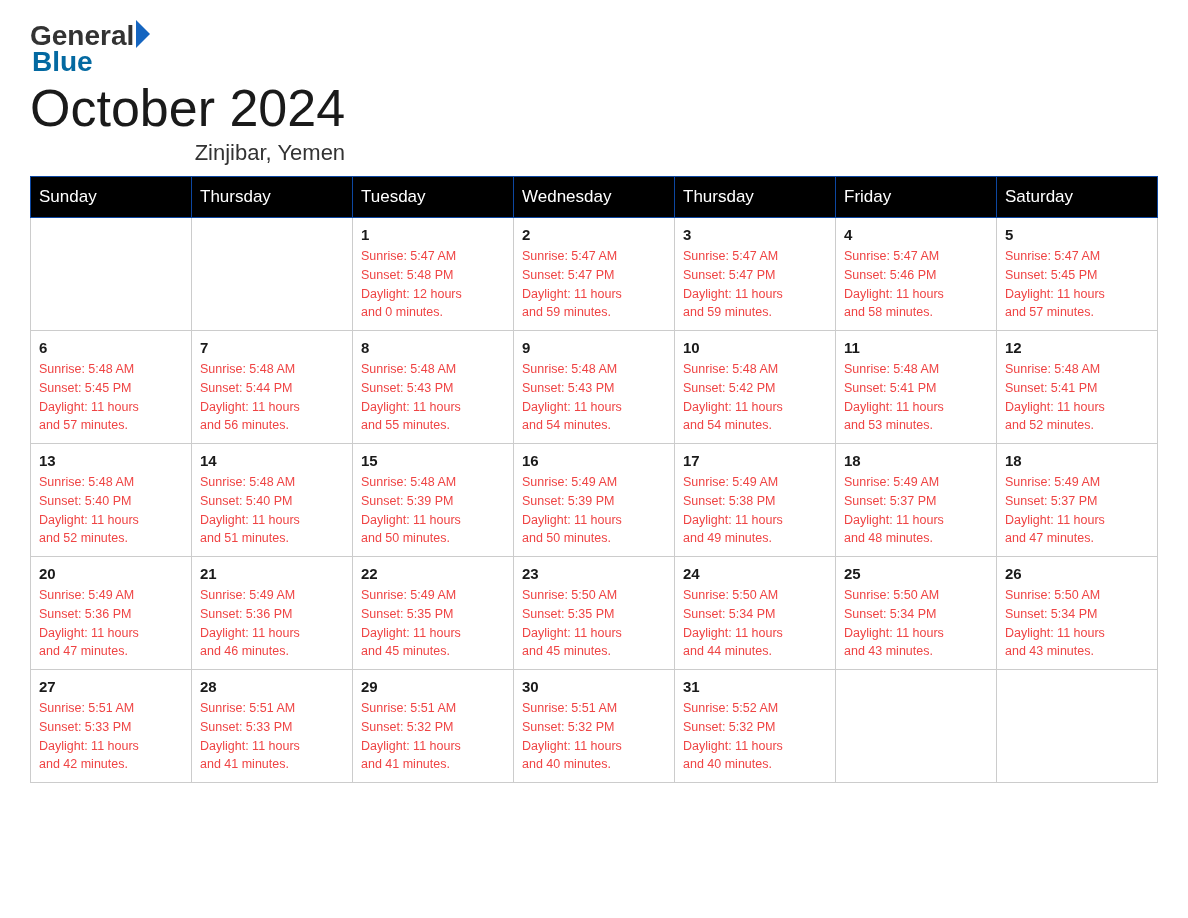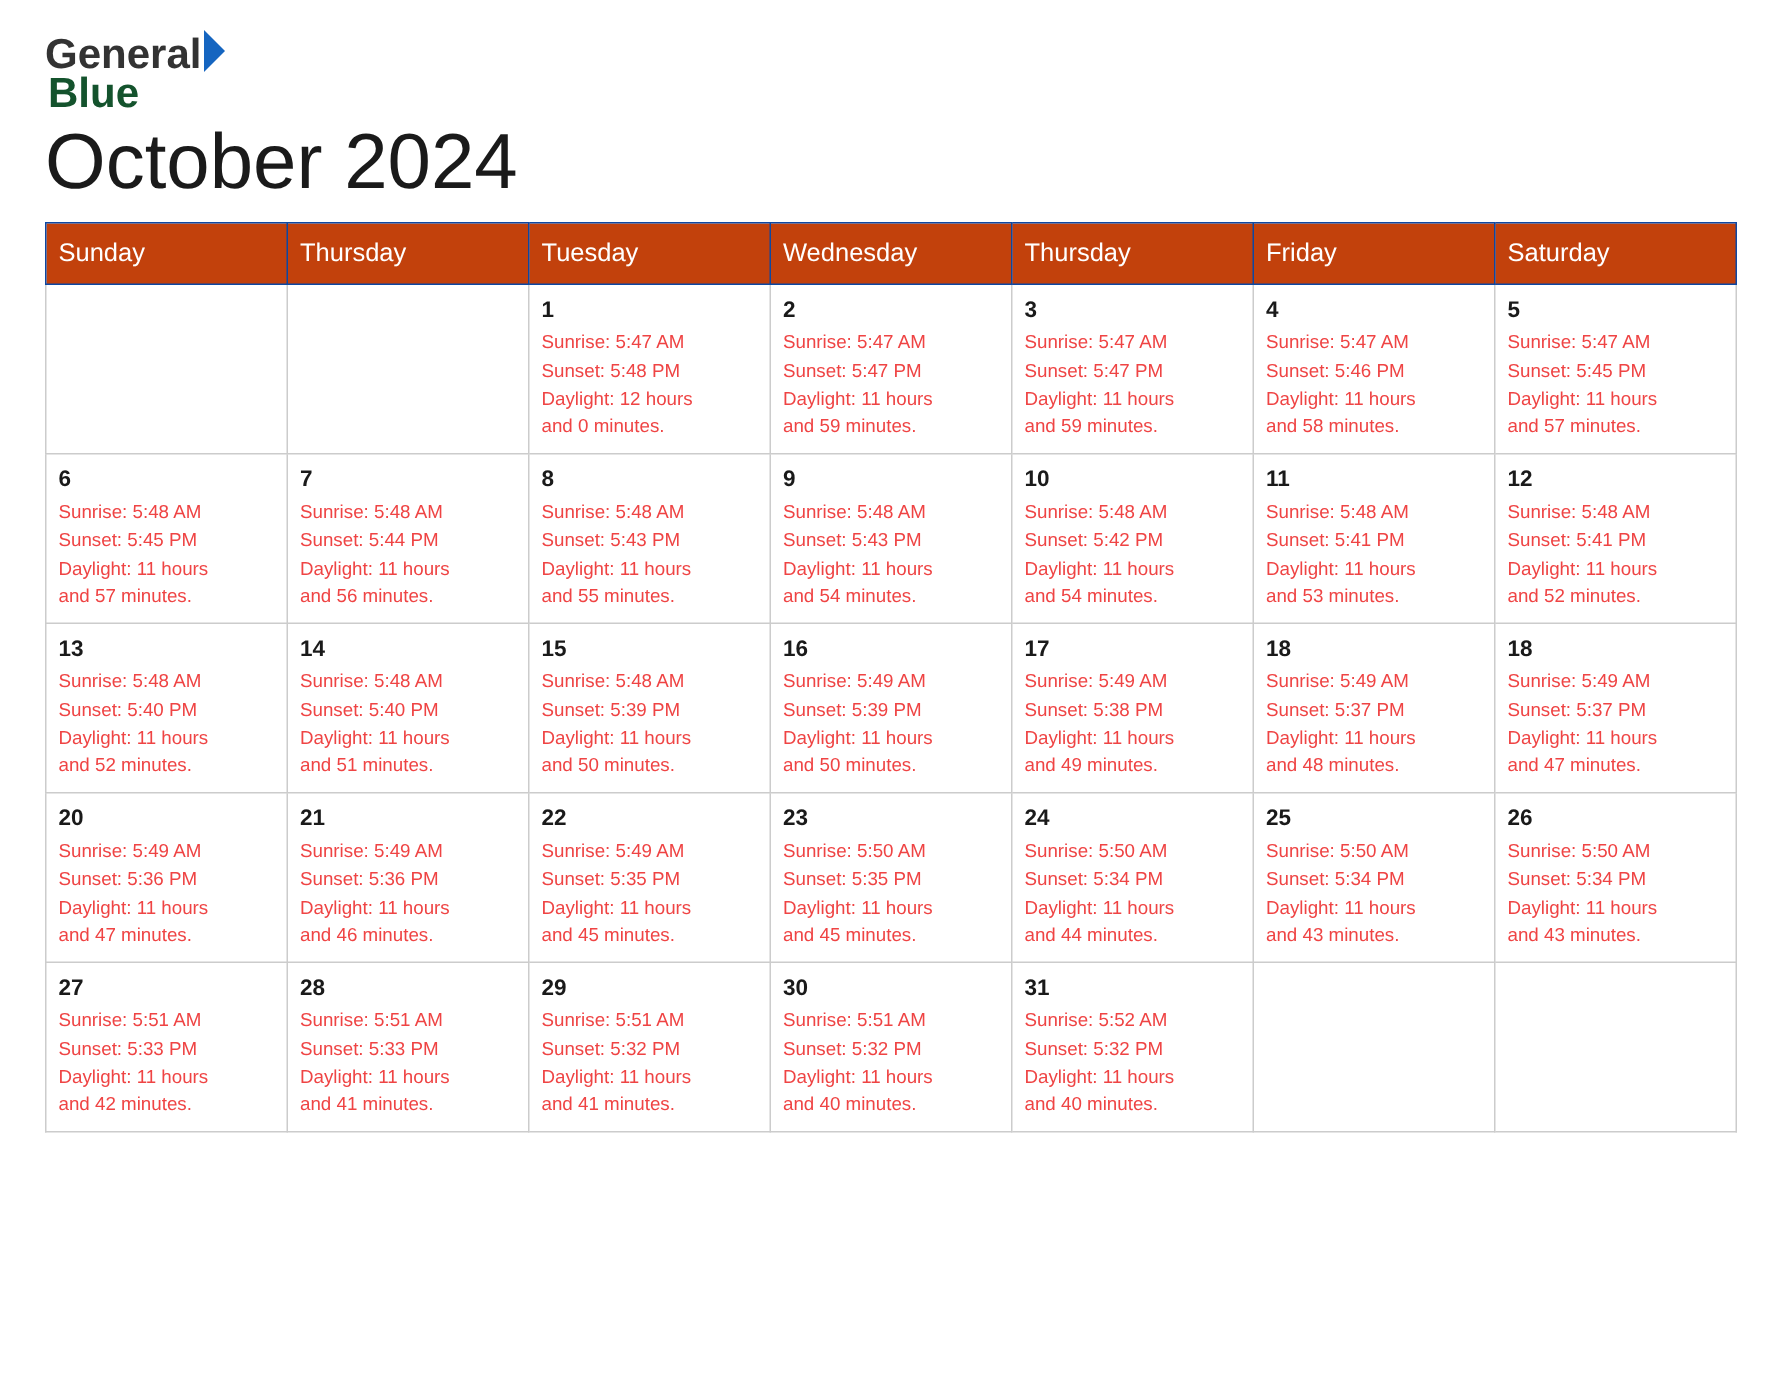--- a/index.html
+++ b/index.html
@@ -37,21 +37,21 @@
     .logo-arrow {
       width: 0;
       height: 0;
       border-left: 14px solid #1565c0;
       border-top: 14px solid transparent;
       border-bottom: 14px solid transparent;
       margin-left: 2px;
       margin-top: -4px;
     }
     .logo-blue {
-      color: #14532d;
+      color: #0369a1;
       font-size: 28px;
       font-weight: bold;
       margin-top: -6px;
       margin-left: 2px;
     }
     .title-section {
       text-align: right;
     }
     .month-title {
       font-size: 52px;
@@ -62,21 +62,21 @@
       font-size: 22px;
       color: #333;
       margin-top: 2px;
     }
     .calendar {
       width: 100%;
       border-collapse: collapse;
       margin-top: 10px;
     }
     .calendar thead th {
-      background-color: #c2410c;
+      background-color: #000000;
       color: #ffffff;
       padding: 10px 8px;
       font-size: 17px;
       font-weight: normal;
       text-align: left;
       border: 1px solid #0d47a1;
     }
     .calendar tbody td {
       vertical-align: top;
       padding: 8px 8px;
@@ -111,20 +111,21 @@
 <div class="header">
   <div class="logo">
     <div class="logo-text">
       <span class="logo-general">General</span>
       <div class="logo-arrow"></div>
     </div>
     <span class="logo-blue">Blue</span>
   </div>
   <div class="title-section">
     <div class="month-title">October 2024</div>
+    <div class="location">Zinjibar, Yemen</div>
   </div>
 </div>
 
 <table class="calendar">
   <thead>
     <tr id="header-row">
         <th>Sunday</th>
         <th>Thursday</th>
         <th>Tuesday</th>
         <th>Wednesday</th>

